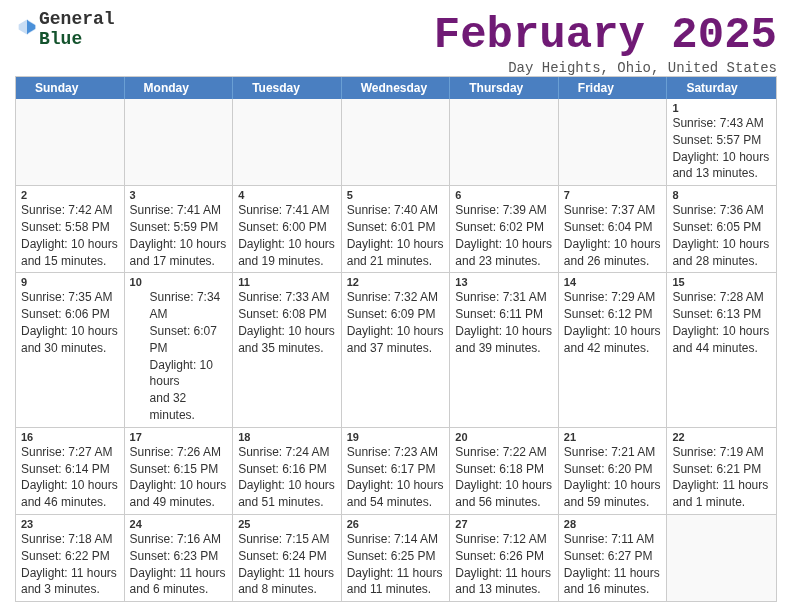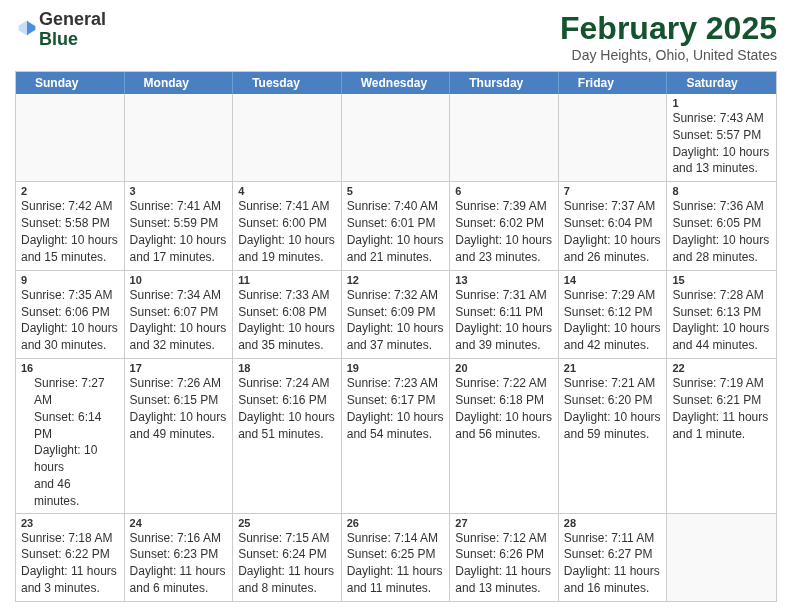--- a/index.html
+++ b/index.html
@@ -14,21 +14,21 @@
       width: 792px;
       height: 612px;
       padding: 10px 15px;
       display: flex;
       flex-direction: column;
     }
     .header {
       display: flex;
       justify-content: space-between;
       align-items: flex-start;
-      margin-bottom: 8px;
+      font-family: Liberation Mono, monospace;
     }
     .logo {
       display: flex;
       align-items: center;
     }
     .logo-text {
       font-size: 18px;
       font-weight: bold;
       line-height: 1.1;
     }
@@ -37,23 +37,23 @@
     .logo-icon {
       width: 20px;
       height: 20px;
       margin-left: 2px;
       margin-right: 2px;
     }
     .title-area {
       text-align: right;
     }
     .main-title {
-      font-size: 32px;
+      font-size: 44px;
       font-weight: bold;
-      color: #14532d;
+      color: #701a75;
     }
     .subtitle {
       font-size: 14px;
       color: #555;
     }
     .calendar {
       flex: 1;
       display: flex;
       flex-direction: column;
       border: 1px solid #ccc;
@@ -212,21 +212,21 @@
         <div class="cal-row">
           <div class="cal-cell">
             <span class="day-num">9</span>
             <div class="cell-text" style="white-space: pre-line;">Sunrise: 7:35 AM
 Sunset: 6:06 PM
 Daylight: 10 hours
 and 30 minutes.</div>
           </div>
           <div class="cal-cell">
             <span class="day-num">10</span>
-            <div class="cell-text" style="white-space: pre-line;">Sunrise: 7:34 AM
+            <div class="cell-text" style="white-space: pre-line; margin-left: 20px;">Sunrise: 7:34 AM
 Sunset: 6:07 PM
 Daylight: 10 hours
 and 32 minutes.</div>
           </div>
           <div class="cal-cell">
             <span class="day-num">11</span>
             <div class="cell-text" style="white-space: pre-line;">Sunrise: 7:33 AM
 Sunset: 6:08 PM
 Daylight: 10 hours
 and 35 minutes.</div>
@@ -256,21 +256,21 @@
             <span class="day-num">15</span>
             <div class="cell-text" style="white-space: pre-line;">Sunrise: 7:28 AM
 Sunset: 6:13 PM
 Daylight: 10 hours
 and 44 minutes.</div>
           </div>
         </div>
         <div class="cal-row">
           <div class="cal-cell">
             <span class="day-num">16</span>
-            <div class="cell-text" style="white-space: pre-line; margin-left: 13px;">Sunrise: 7:27 AM
+            <div class="cell-text" style="white-space: pre-line;">Sunrise: 7:27 AM
 Sunset: 6:14 PM
 Daylight: 10 hours
 and 46 minutes.</div>
           </div>
           <div class="cal-cell">
             <span class="day-num">17</span>
             <div class="cell-text" style="white-space: pre-line;">Sunrise: 7:26 AM
 Sunset: 6:15 PM
 Daylight: 10 hours
 and 49 minutes.</div>

